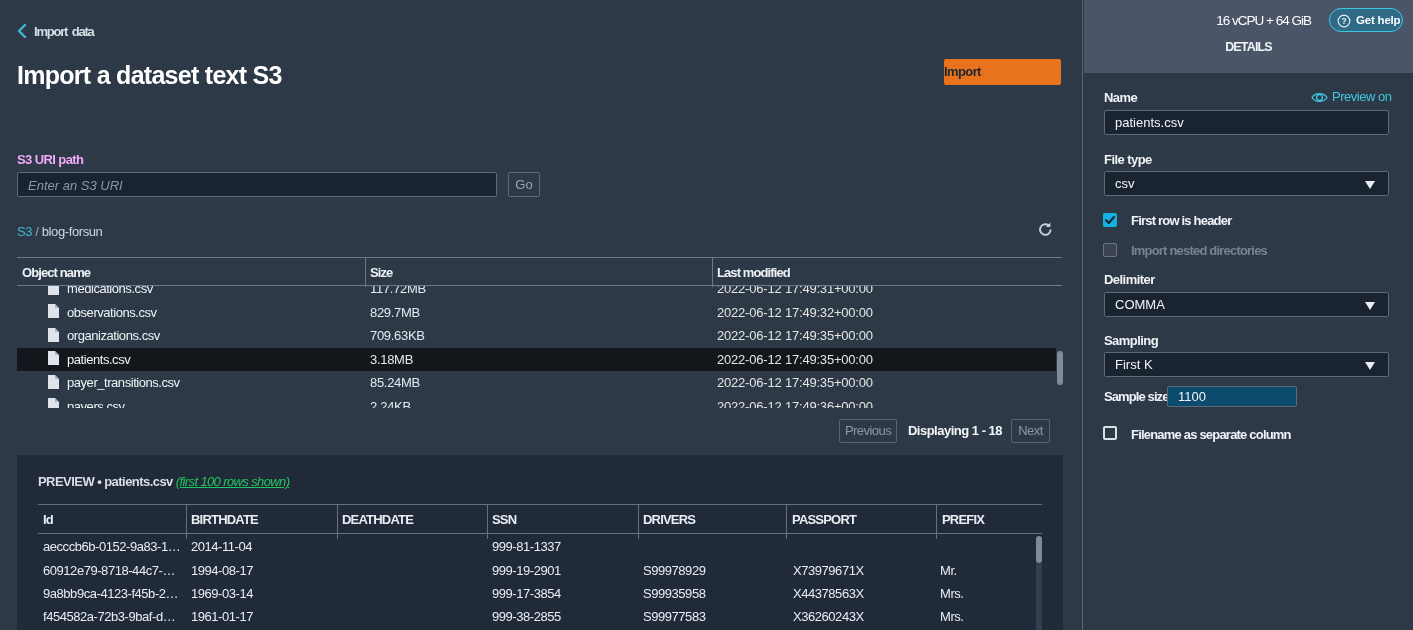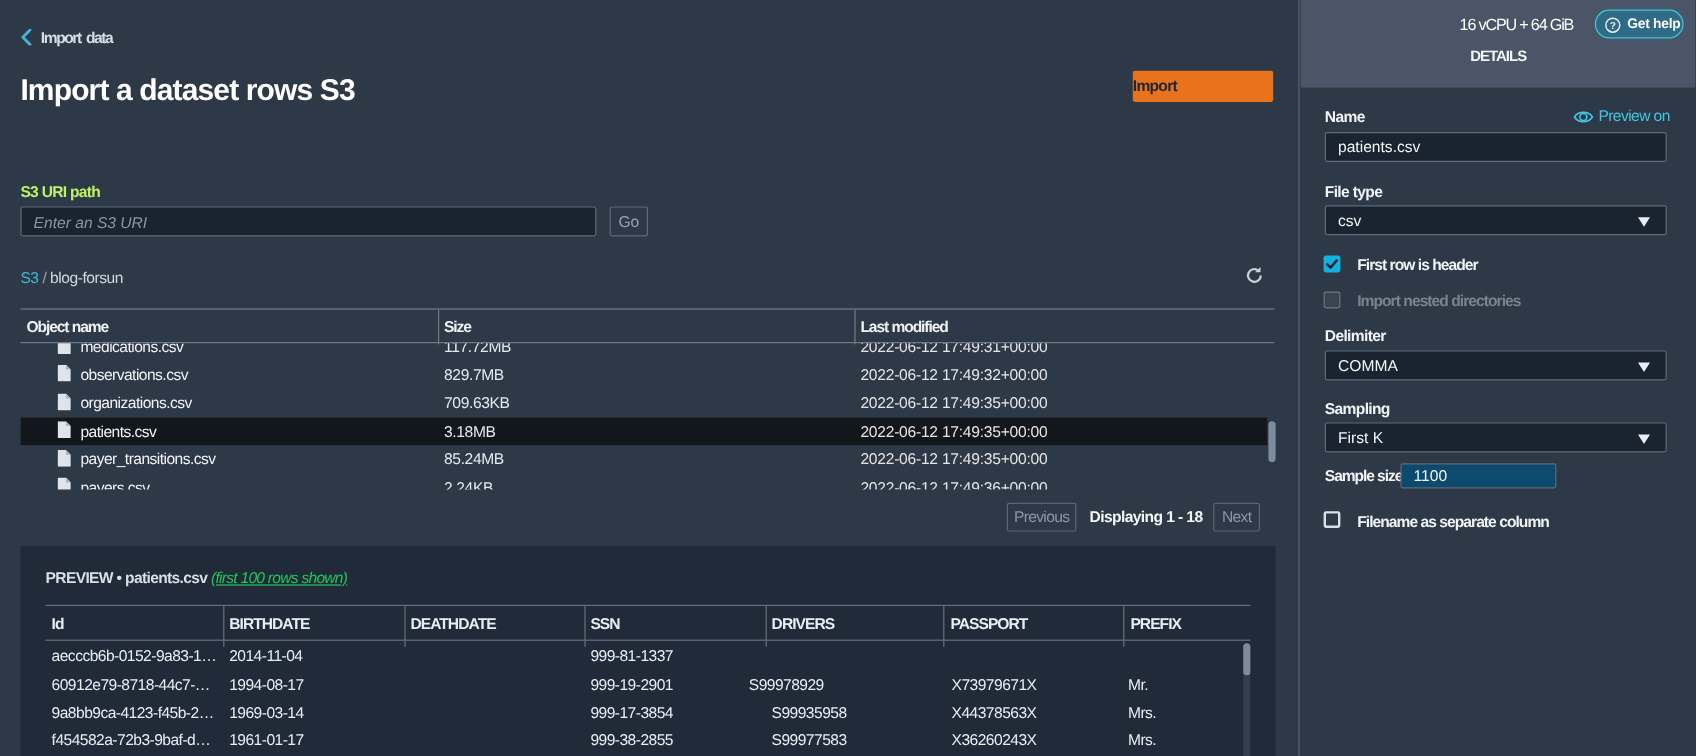--- a/index.html
+++ b/index.html
@@ -3,21 +3,21 @@
 <meta charset="utf-8">
 <style>
 * { margin:0; padding:0; box-sizing:border-box; }
 html,body { width:1413px; height:630px; overflow:hidden; }
 body { font-family:"Liberation Sans", sans-serif; background:#2e3947; position:relative; }
 .main { position:absolute; left:0; top:0; width:1083px; height:630px; }
 .crumb { position:absolute; left:34px; top:24px; font-size:13px; font-weight:700; color:#d6dde5; letter-spacing:-1.2px; word-spacing:2px; }
 .crumb-ch { position:absolute; left:16px; top:24px; }
 h1 { position:absolute; left:17px; top:61px; font-size:25px; font-weight:700; color:#fff; letter-spacing:-0.72px; }
 .sub { position:absolute; left:17px; top:99px; font-size:13px; font-weight:700; color:#aeb8c3; letter-spacing:-0.68px; }
-.lbl-uri { position:absolute; left:17px; top:152px; font-size:13px; font-weight:700; color:#bef264; letter-spacing:-0.6px; }
+.lbl-uri { position:absolute; left:17px; top:152px; font-size:13px; font-weight:700; color:#f0abfc; letter-spacing:-0.6px; }
 .uri-input { position:absolute; left:17px; top:172px; width:480px; height:25px; background:#1a2431; border:1px solid #5f6a78; border-radius:2px; }
 .uri-input span { position:absolute; left:10px; top:5px; font-size:13px; font-style:italic; color:#8b96a4; }
 .go-btn { position:absolute; left:508px; top:172px; width:32px; height:25px; border:1px solid #5f6a78; border-radius:2px; color:#9aa5b2; font-size:13px; font-weight:400; text-align:center; line-height:23px; }
 .bc2 { position:absolute; left:17px; top:224px; font-size:13px; color:#cfd6de; letter-spacing:-0.4px; }
 .bc2 .cy { color:#42b5d4; font-weight:400; }
 .refresh { position:absolute; left:1038px; top:222px; }
 .import-btn { position:absolute; left:944px; top:59px; width:117px; height:26px; background:#e8731c; border-radius:2px; color:#1c2634; font-size:13px; font-weight:700; text-align:left; line-height:26px; letter-spacing:-0.6px; }
 
 
 .t1 { position:absolute; left:17px; top:257px; width:1045px; }
@@ -71,21 +71,21 @@
 .sample-lbl { position:absolute; left:1104px; top:389px; font-size:13px; font-weight:700; color:#f0f4f8; letter-spacing:-0.9px; }
 .sample-in { position:absolute; left:1167px; top:386px; width:130px; height:21px; background:#0c4a6e; border:1px solid #5f6a78; border-radius:2px; color:#f2f5f8; font-size:13px; line-height:19px; padding-left:10px; }
 </style>
 </head>
 <body>
 <div class="main">
   <svg class="crumb-ch" width="12" height="14" viewBox="0 0 12 14">
       <path d="M9 1 L3 7 L9 13" stroke="#42b5d4" stroke-width="2.4" fill="none" stroke-linecap="round" stroke-linejoin="round"></path>
     </svg>
   <div class="crumb">Import data</div>
-  <h1>Import a dataset rows S3</h1>
+  <h1>Import a dataset text S3</h1>
   <div class="import-btn">Import</div>
   <div class="lbl-uri">S3 URI path</div>
   <div class="uri-input">
       <span>Enter an S3 URI</span>
     </div>
   <div class="go-btn">Go</div>
   <div class="bc2"><span class="cy">S3</span> <span style="color:#9aa5b2">/</span> blog-forsun</div>
   <svg class="refresh" width="15" height="15" viewBox="0 0 15 15">
       <path d="M12.6 7.5 a5.3 5.3 0 1 1 -2.1 -4.2" stroke="#c9d0d9" stroke-width="1.9" fill="none"></path>
       <path d="M12.4 0.4 L12.4 4.9 L7.9 4.9 Z" fill="#c9d0d9"></path>
@@ -184,21 +184,21 @@
       </div>
       <div class="pv-row" style="top:31px;">
           <div class="c" style="left:5px;">aecccb6b-0152-9a83-1…</div>
           <div class="c" style="left:153px;">2014-11-04</div>
           <div class="c" style="left:454px;">999-81-1337</div>
         </div>
       <div class="pv-row" style="top:55px;">
           <div class="c" style="left:5px;">60912e79-8718-44c7-…</div>
           <div class="c" style="left:153px;">1994-08-17</div>
           <div class="c" style="left:454px;">999-19-2901</div>
-          <div class="c" style="left:586px;">S99978929</div>
+          <div class="c" style="left:605px;">S99978929</div>
           <div class="c" style="left:755px;">X73979671X</div>
           <div class="c" style="left:902px;">Mr.</div>
         </div>
       <div class="pv-row" style="top:78px;">
           <div class="c" style="left:5px;">9a8bb9ca-4123-f45b-2…</div>
           <div class="c" style="left:153px;">1969-03-14</div>
           <div class="c" style="left:454px;">999-17-3854</div>
           <div class="c" style="left:605px;">S99935958</div>
           <div class="c" style="left:755px;">X44378563X</div>
           <div class="c" style="left:902px;">Mrs.</div>

